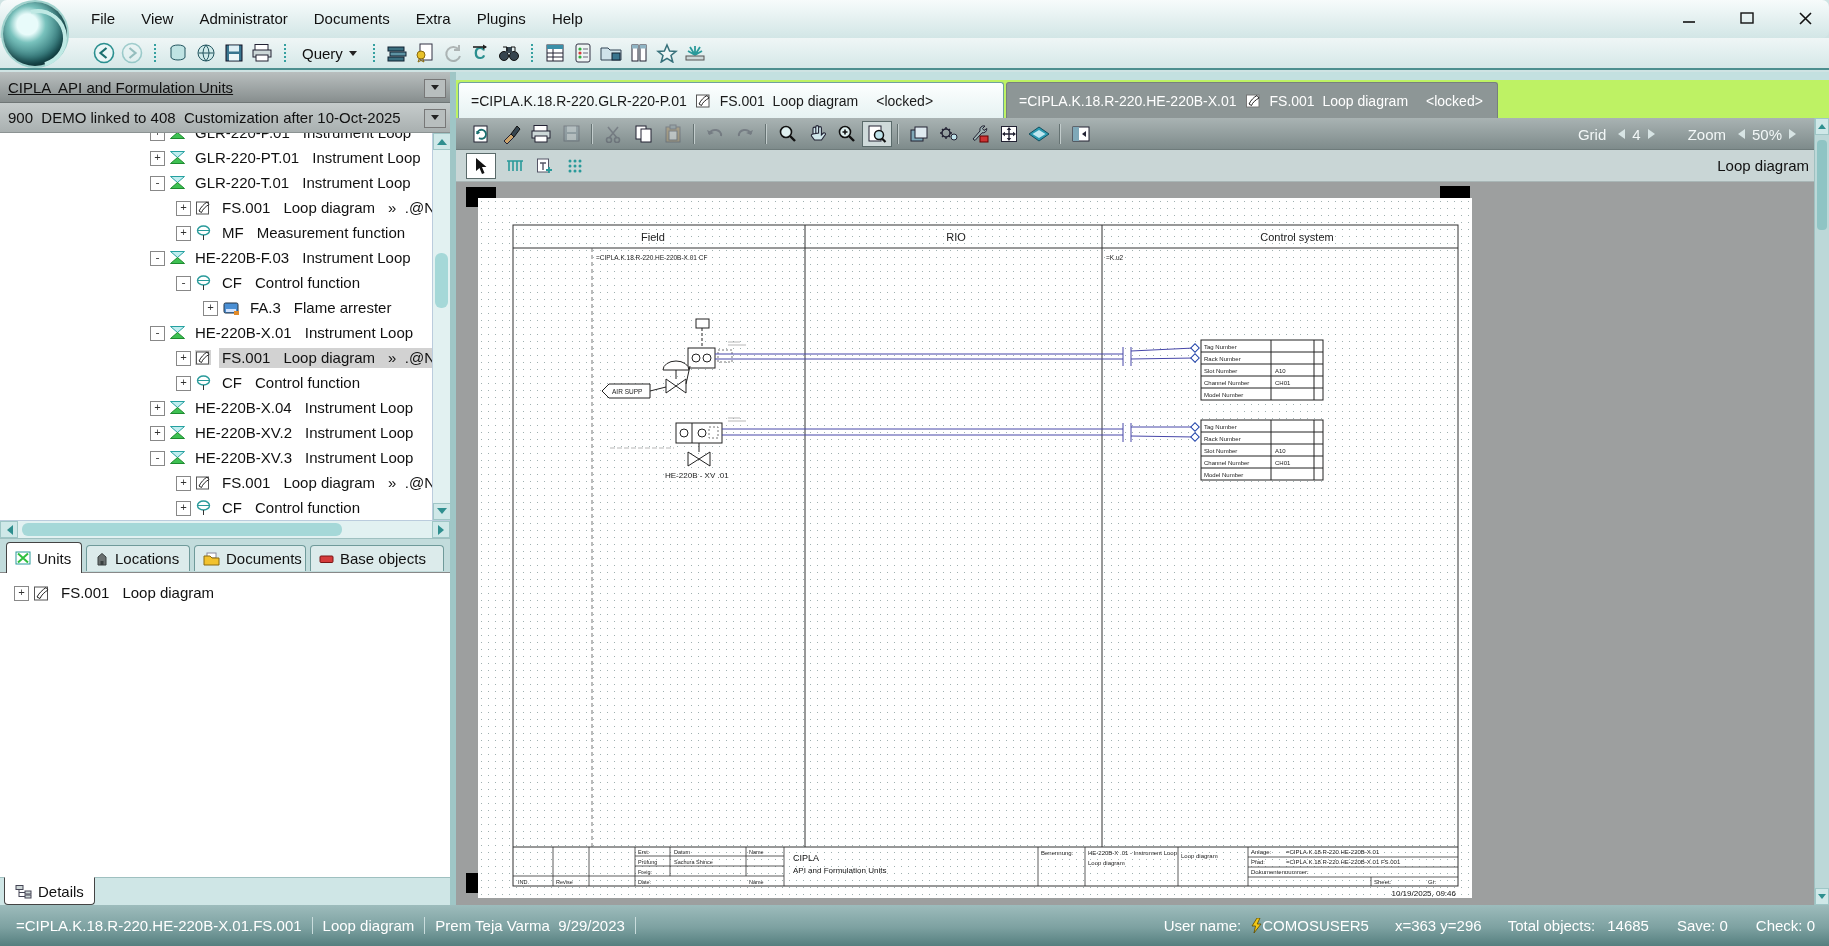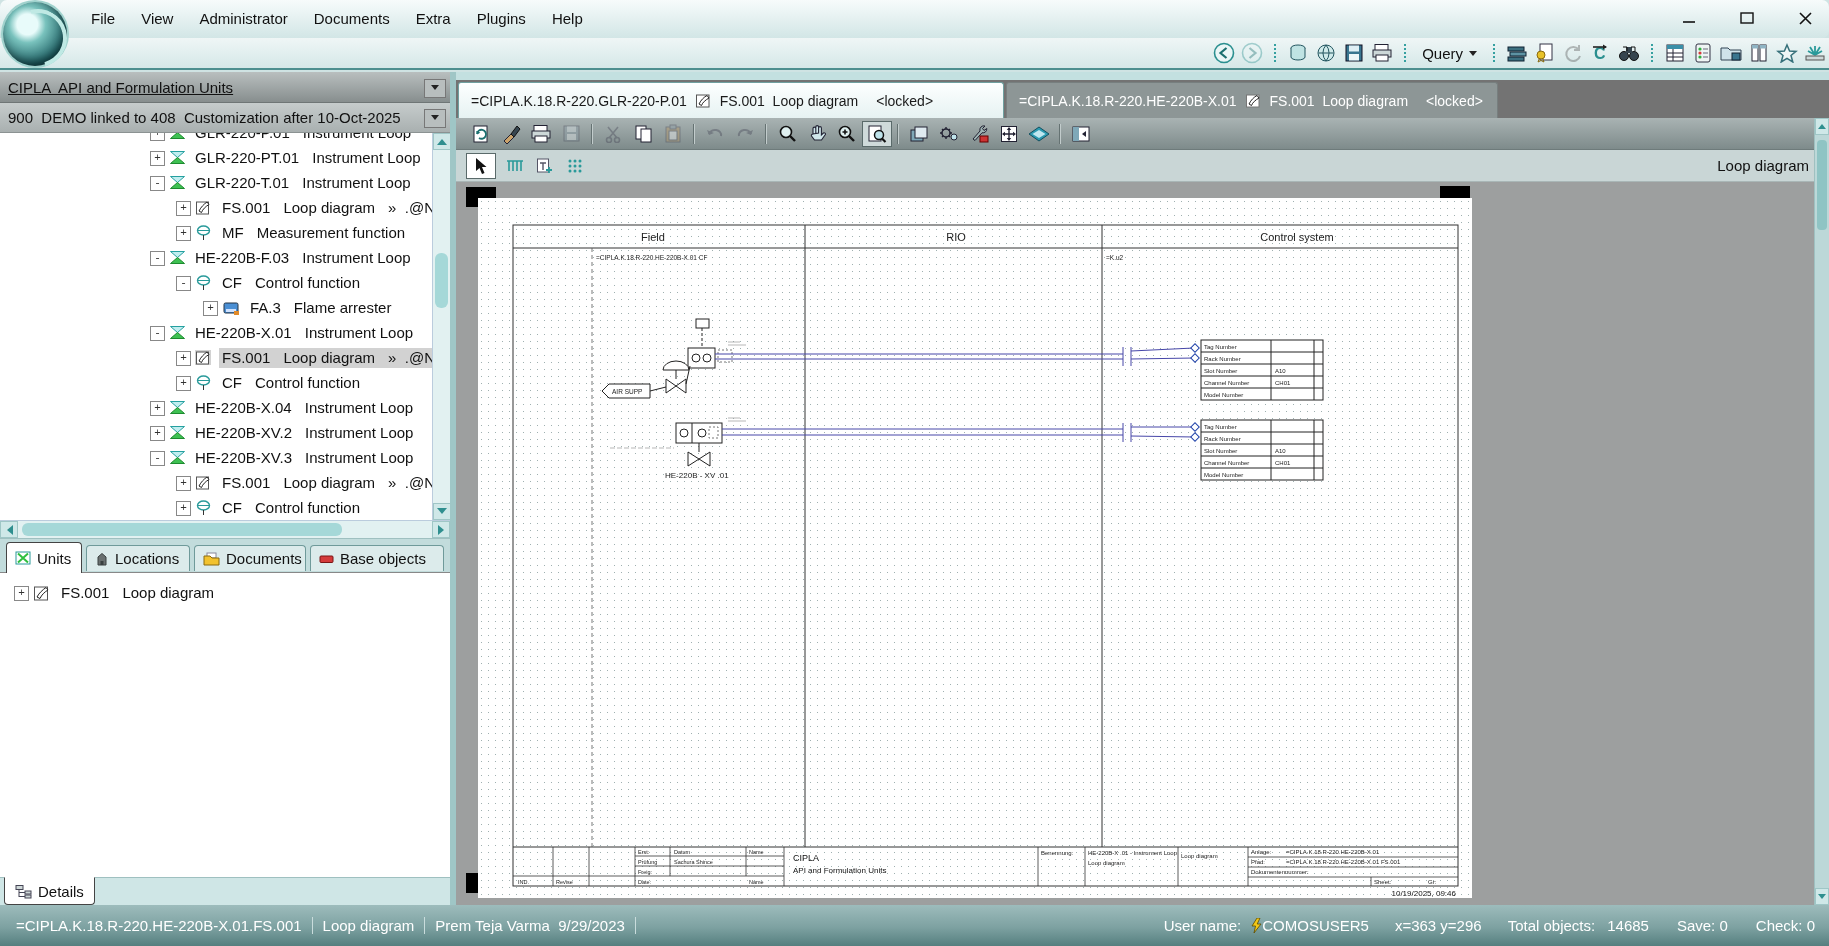--- a/index.html
+++ b/index.html
@@ -15,21 +15,21 @@
         box-shadow:inset -3px -4px 8px rgba(0,0,0,.45),0 0 0 2px #9fd2cd;}
   .logo:after{content:"";position:absolute;left:6px;top:7px;width:50px;height:50px;border-radius:50%;
         border:4px solid transparent;border-top-color:#bfe9e4;border-right-color:#bfe9e4;transform:rotate(30deg);}
   .menu{left:78px;top:0;height:38px;display:flex;align-items:center;}
   .mi{padding:0 13px;height:38px;line-height:38px;cursor:default;}
   .winbtns{right:8px;top:6px;display:flex;gap:26px;}
   .wb{width:32px;height:24px;display:flex;align-items:center;justify-content:center;}
 
   
   .toolbar{left:0;top:38px;width:1829px;height:32px;background:linear-gradient(#eff6f6,#d5e8e8);
-           border-bottom:2px solid #4d8f8f;display:flex;align-items:center;padding-left:90px;box-sizing:border-box;justify-content:flex-end;}
+           border-bottom:2px solid #4d8f8f;display:flex;align-items:center;padding-left:90px;box-sizing:border-box;}
   .ic{width:28px;height:26px;display:flex;align-items:center;justify-content:center;}
   .vsep{border-left:2px dotted #35a0a0;height:18px;margin:0 8px;}
   .query{display:flex;align-items:center;gap:6px;padding:0 8px;height:24px;}
   .tri{width:0;height:0;border:4px solid transparent;border-top:5px solid #222;margin-top:5px;}
   .dis{opacity:.38;}
 
   
   .sidebar{left:0;top:72px;width:450px;height:833px;background:#fff;}
   .hdr1{left:0;top:0;width:450px;height:31px;background:linear-gradient(#b9bfbf,#878e8e);
         line-height:31px;padding-left:8px;box-sizing:border-box;border-bottom:1px solid #6f7676;text-decoration:underline;}
@@ -63,21 +63,21 @@
   .stab.active{top:3px;height:31px;background:#fff;z-index:2;border-color:#444;}
   .tree2{left:0;top:500px;width:450px;height:305px;background:#fff;border-top:1px solid #888;}
   .detailsbar{left:0;top:805px;width:450px;height:28px;background:#cfe6e6;border-top:1px solid #9fc0c0;}
   .dtab{position:absolute;left:4px;top:-1px;height:26px;background:#fff;border:1px solid #444;border-top:1px solid #fff;
         border-radius:0 0 4px 4px;display:flex;align-items:center;gap:6px;padding:0 10px;}
   .split{left:450px;top:72px;width:6px;height:833px;background:#9fc6c6;}
 
   
   .main{left:456px;top:72px;width:1373px;height:833px;background:#9d9f9f;}
   .topstrip{left:0;top:0;width:1373px;height:8px;background:#c3e0e0;}
-  .doctabs{left:0;top:8px;width:1373px;height:38px;background:#737373;}
+  .doctabs{left:0;top:8px;width:1373px;height:38px;background:#bef264;}
   .dtab1,.dtab2{position:absolute;top:2px;height:36px;display:flex;align-items:center;gap:8px;
         padding:0 12px;box-sizing:border-box;border-radius:3px 3px 0 0;white-space:pre;font-size:14px;}
   .dtab1{left:2px;width:546px;background:linear-gradient(#fdffff,#e6f2f2);color:#1a1a1a;border:1px solid #6fa0a0;border-bottom:none;}
   .dtab2{left:550px;width:492px;background:#8d9696;color:#fff;border:1px solid #777f7f;border-bottom:none;}
   .locked{margin-left:10px;}
   .doctb{left:0;top:46px;width:1373px;height:32px;background:linear-gradient(#a9b3b3,#7e8b8b);
          display:flex;align-items:center;padding-left:10px;box-sizing:border-box;border-bottom:1px solid #6e7b7b;}
   .dic{width:30px;height:26px;display:flex;align-items:center;justify-content:center;}
   .dsep{border-left:1px solid #657272;border-right:1px solid #c2cccc;height:20px;margin:0 5px;}
   .pressed{background:#cfdada;border:1px solid #5a6a6a;box-sizing:border-box;}
@@ -682,20 +682,31 @@
           </svg>
         </div>
       <div class="dsep"></div>
       <div class="dic">
           <svg width="20" height="18">
             <rect x="2" y="2" width="16" height="14" fill="#fff" stroke="#223"></rect>
             <rect x="2" y="2" width="6" height="14" fill="#7fa8b8"></rect>
             <path d="M11 9 l4-3 v6 Z" fill="#223"></path>
           </svg>
         </div>
+      <div class="gridzoom">
+        <span>Grid</span>
+        <span class="gz-tri l"></span>
+        <span>4</span>
+        <span class="gz-tri r"></span>
+        <span style="width:14px"></span>
+        <span>Zoom</span>
+        <span class="gz-tri l"></span>
+        <span>50%</span>
+        <span class="gz-tri r"></span>
+      </div>
     </div>
 
     <div class="abs drawtb">
       <div class="dic pressed" style="background:#fff">
           <svg width="14" height="18">
             <path d="M2 1 L2 14 L5.5 11 L8 17 L10.5 16 L8 10 L12.5 10 Z" fill="#111"></path>
           </svg>
         </div>
       <div class="dic" style="margin-left:4px">
           <svg width="20" height="16">

